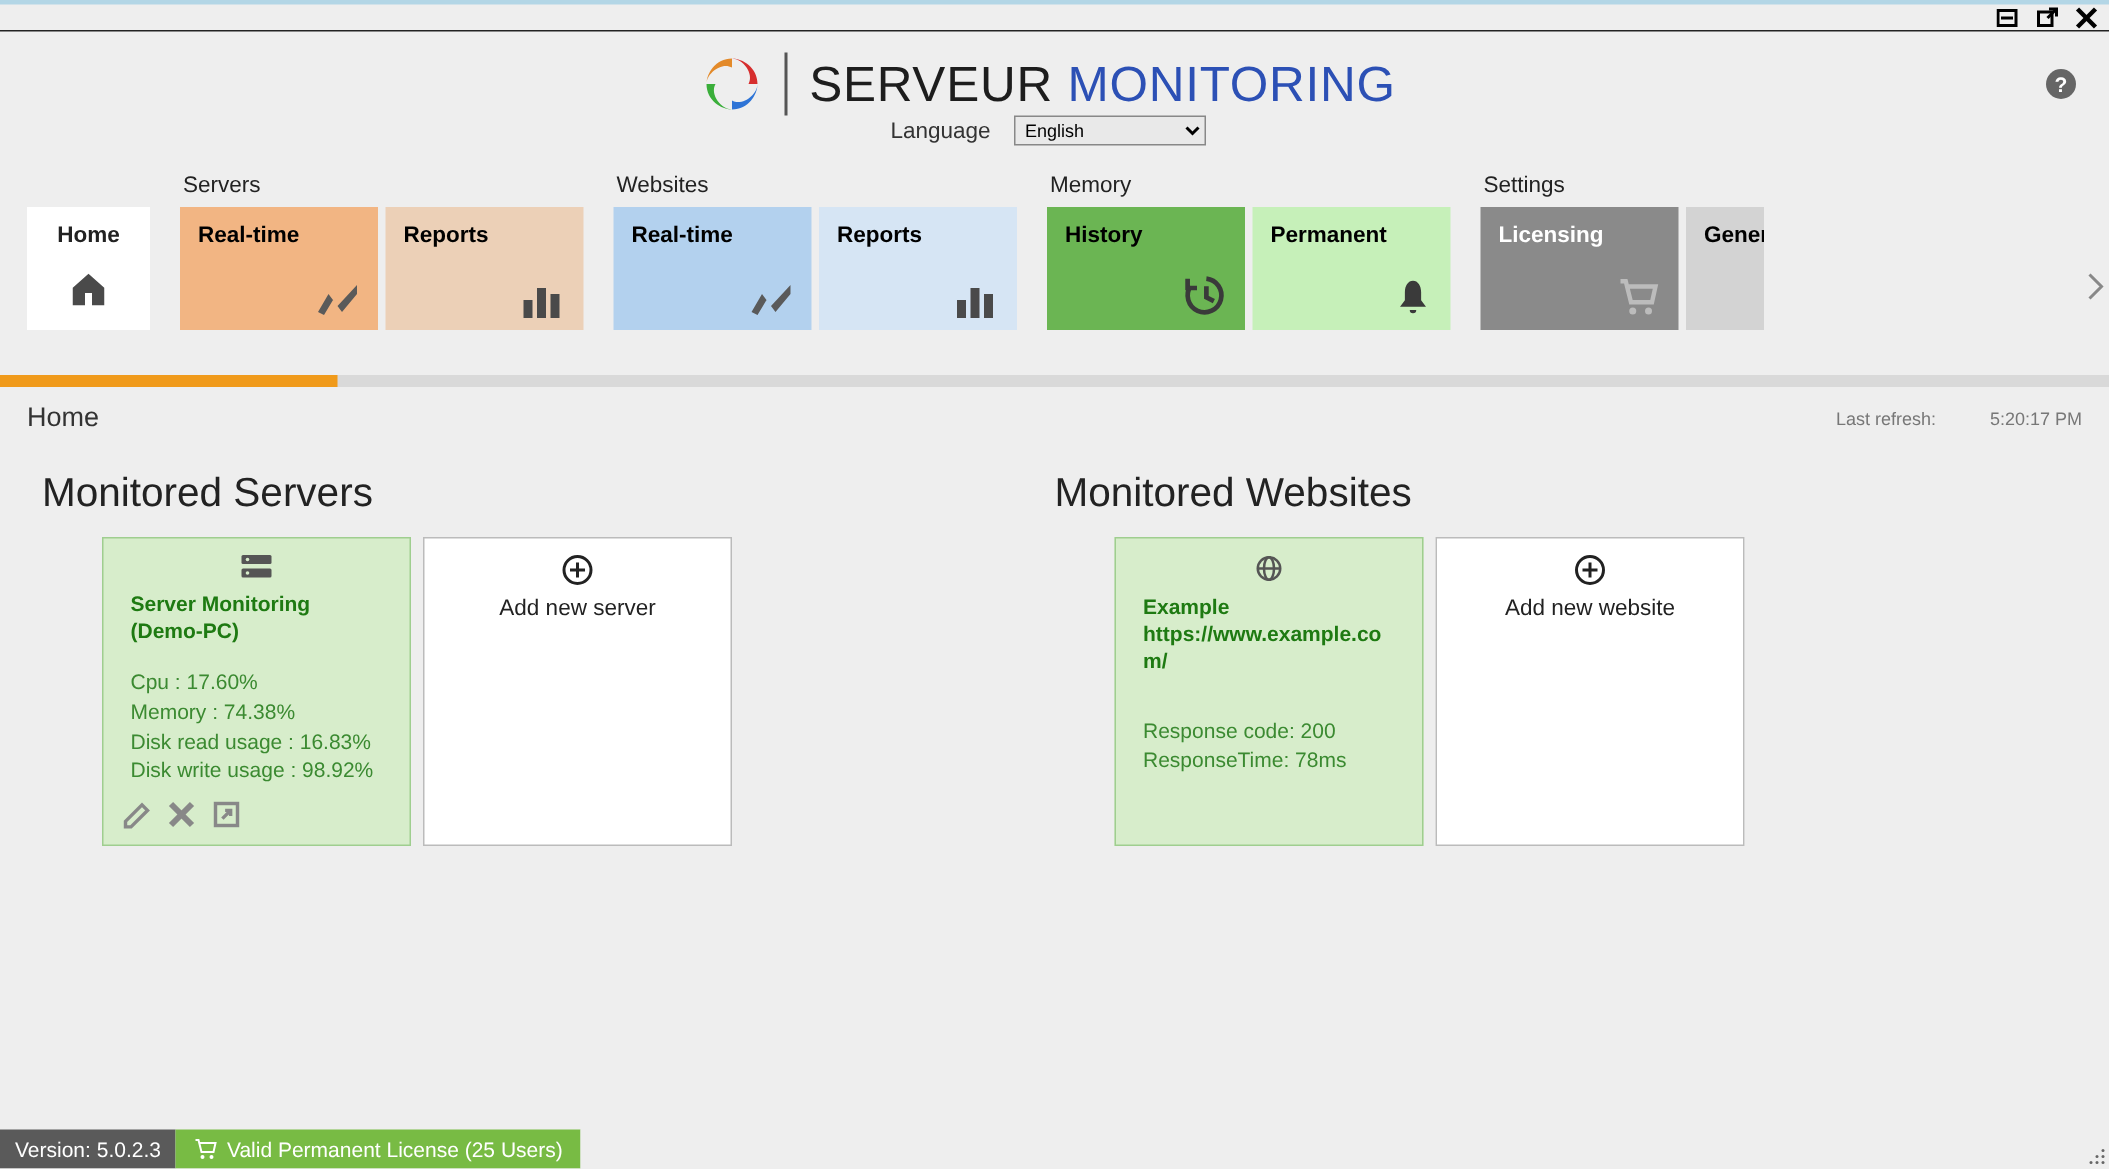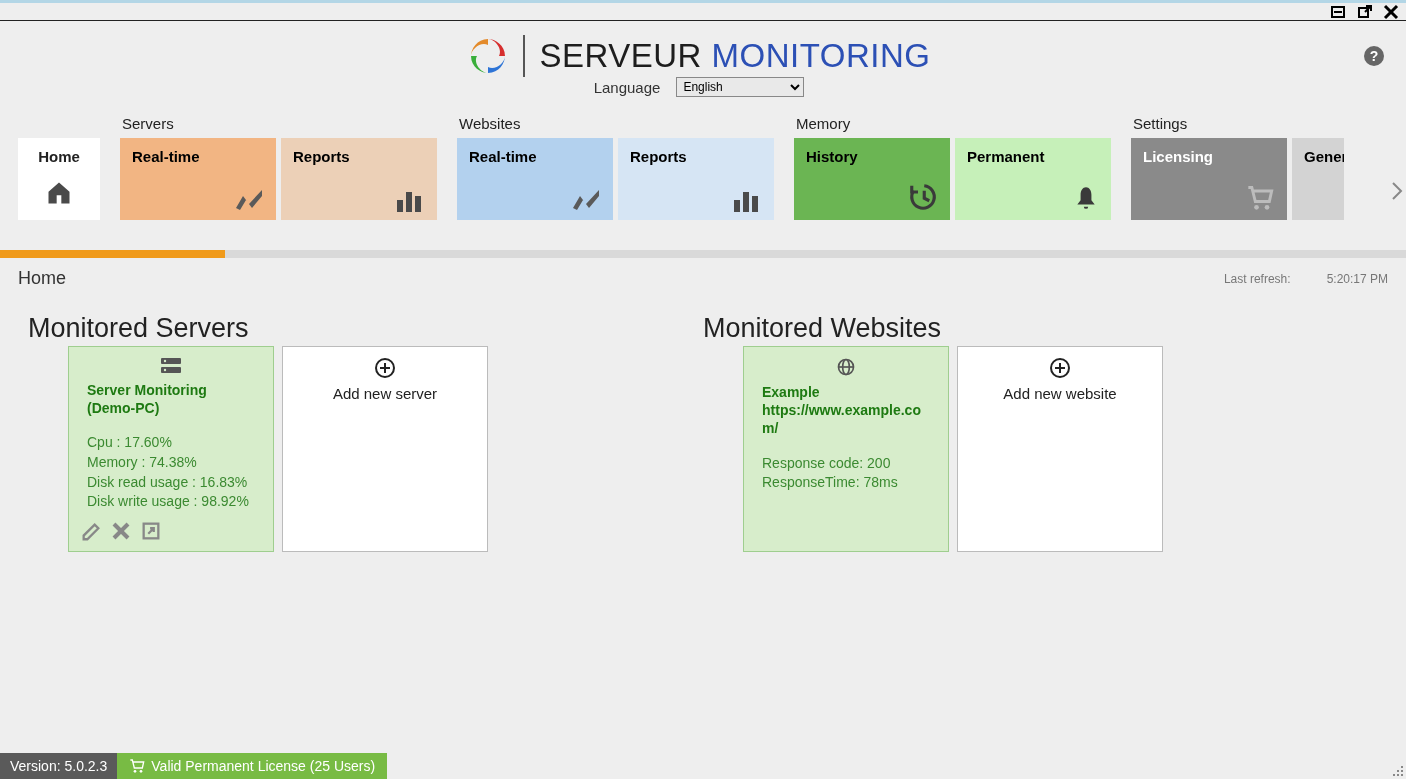--- a/index.html
+++ b/index.html
@@ -19,21 +19,21 @@
   .lang-wrap { display: flex; align-items: center; gap: 16px; }
   .lang-wrap label { font-size: 15px; color: #333; }
   .lang-wrap select { width: 128px; font-size: 12px; padding: 1px 2px; background: #e9e9e9; border: 1px solid #888; }
   .help-icon { position: absolute; right: 22px; top: 46px; width: 20px; height: 20px; border-radius: 50%; background: #666; color: #fff; display: flex; align-items: center; justify-content: center; font-size: 14px; font-weight: bold; cursor: pointer; }
 
   
   .nav-area { display: flex; align-items: flex-end; gap: 0; padding: 0 18px; position: relative; margin-top: 4px; }
   .nav-group { display: flex; flex-direction: column; margin-right: 20px; }
   .nav-group-header { font-size: 15px; color: #222; padding: 4px 0 6px 2px; }
   .nav-tiles { display: flex; gap: 5px; }
-  .tile { width: 156px; height: 82px; padding: 10px 12px; position: relative; cursor: pointer; display: flex; flex-direction: column; justify-content: flex-start; }
+  .tile { width: 132px; height: 82px; padding: 10px 12px; position: relative; cursor: pointer; display: flex; flex-direction: column; justify-content: flex-start; }
   .tile.home { width: 82px; background: #fff; color: #222; align-items: center; }
   .tile.home .label { font-size: 15px; font-weight: 600; }
   .tile .label { font-size: 15px; font-weight: 600; }
   .tile .tile-icon { position: absolute; right: 12px; bottom: 8px; }
   .tile.home .tile-icon { position: static; margin-top: 14px; }
   .tile.servers-rt { background: #f2b583; color: #000; }
   .tile.servers-rp { background: #ecd0b7; color: #000; }
   .tile.websites-rt { background: #b3d1ee; color: #000; }
   .tile.websites-rp { background: #d6e5f4; color: #000; }
   .tile.alerts-hist { background: #6bb553; color: #000; }
@@ -48,21 +48,21 @@
   .progressbar .fill { height: 100%; background: #f09a1a; width: 16%; }
 
   
   .crumb-row { display: flex; justify-content: space-between; align-items: center; padding: 10px 18px 0 18px; }
   .crumb { font-size: 18px; color: #333; }
   .refresh-info { font-size: 12px; color: #777; display: flex; gap: 36px; }
 
   
   .main { display: flex; padding: 24px 28px; gap: 0; }
   .col { flex: 1; }
-  .col-header { font-size: 27px; font-weight: 400; color: #222; margin-bottom: 2px; font-family: "Segoe UI Light","Segoe UI",Arial,sans-serif; }
+  .col-header { font-size: 27px; font-weight: 400; color: #222; margin-bottom: 14px; font-family: "Segoe UI Light","Segoe UI",Arial,sans-serif; }
   .cards { display: flex; gap: 8px; padding-left: 40px; }
 
   .card { width: 206px; height: 206px; border: 1px solid #9fce8f; background: #d7edcb; padding: 10px 18px; color: #2c7a22; font-size: 14px; position: relative; cursor: pointer; }
   .card .card-icon { text-align: center; margin-bottom: 6px; color: #555; }
   .card .card-title { font-weight: 600; color: #1e7a12; margin-bottom: 16px; line-height: 1.3; }
   .card .card-stats { font-size: 14px; line-height: 1.4; color: #3b8a31; }
   .card .card-actions { position: absolute; bottom: 8px; left: 10px; display: flex; gap: 6px; }
   .card .card-actions .act { width: 24px; height: 24px; color: #888; cursor: pointer; display: flex; align-items: center; justify-content: center; }
 
   .card.add { background: #fff; border: 1px solid #bbb; color: #222; display: flex; flex-direction: column; align-items: center; padding-top: 10px; cursor: pointer; }
@@ -318,21 +318,21 @@
           <svg width="20" height="20" viewBox="0 0 24 24" style="margin:0 auto">
               <circle cx="12" cy="12" r="9" fill="none" stroke="#555" stroke-width="2"></circle>
               <ellipse cx="12" cy="12" rx="4" ry="9" fill="none" stroke="#555" stroke-width="2"></ellipse>
               <line x1="3" y1="12" x2="21" y2="12" stroke="#555" stroke-width="2"></line>
             </svg>
         </div>
         <div class="card-title">
           <span>Example</span><br>
           <span style="word-break: break-all;">https://www.example.com/</span>
         </div>
-        <div class="card-stats" style="margin-top: 16px;">
+        <div class="card-stats" style="margin-top: 28px;">
           <div>Response code: 200</div>
           <div>ResponseTime: 78ms</div>
         </div>
       </div>
       <div class="card add">
         <div class="plus">
           <svg width="22" height="22">
               <circle cx="11" cy="11" r="9" fill="none" stroke="#222" stroke-width="2"></circle>
               <line x1="11" y1="6" x2="11" y2="16" stroke="#222" stroke-width="2"></line>
               <line x1="6" y1="11" x2="16" y2="11" stroke="#222" stroke-width="2"></line>

